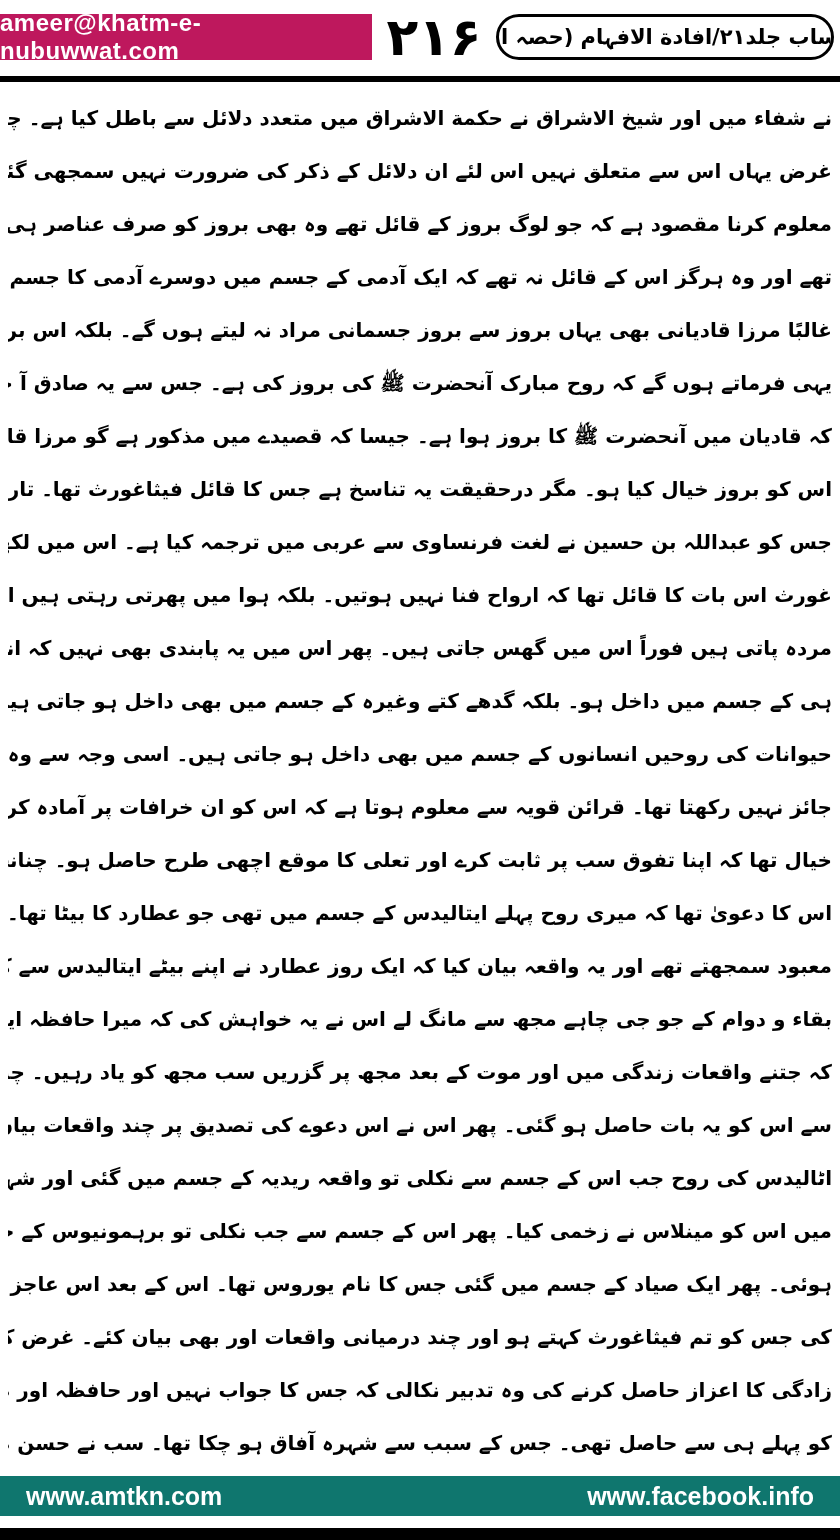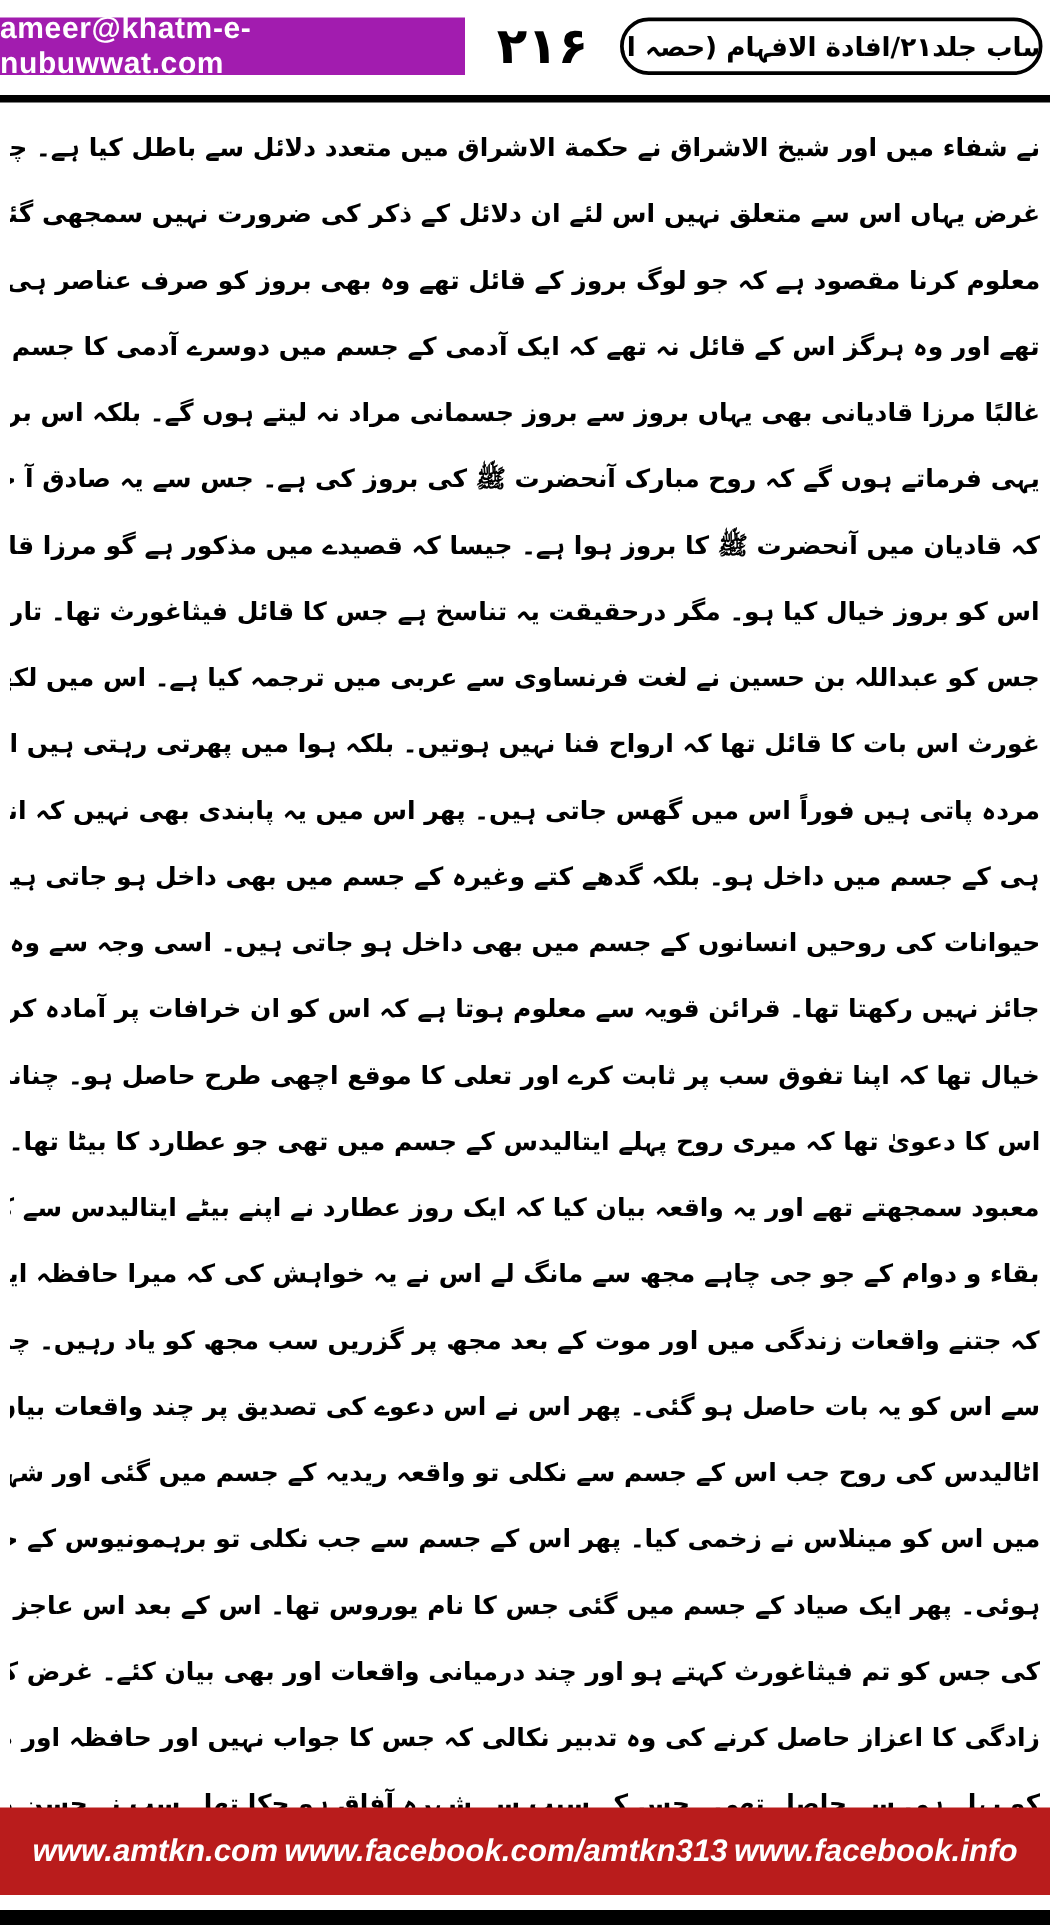--- a/index.html
+++ b/index.html
@@ -7,27 +7,27 @@
     width:840px;height:1540px;position:relative;margin:0 auto;
     background:#ffffff;overflow:hidden;
     font-family:"DejaVu Sans",sans-serif;color:#000;
   }
   
   .header{
     position:absolute;top:8px;left:0;right:0;height:58px;
     display:flex;align-items:center;gap:14px;
   }
   .email-box{
-    background:#a21caf;color:#fff;height:46px;flex:0 0 372px;
+    background:#be185d;color:#fff;height:46px;flex:0 0 372px;
     display:flex;align-items:center;justify-content:center;
     font-family:"Liberation Sans",sans-serif;font-weight:bold;font-size:24px;
     letter-spacing:0.5px;
   }
   .page-num{
-    flex:0 0 96px;text-align:center;font-weight:bold;font-size:40px;
+    flex:0 0 96px;text-align:center;font-weight:bold;font-size:52px;
     color:#000;line-height:58px;
   }
   .title-capsule{
     flex:1 1 auto;margin-right:6px;height:40px;
     border:3px solid #000;border-radius:24px;background:#fff;
     display:flex;align-items:center;justify-content:center;
     font-size:21px;font-weight:bold;direction:rtl;
     padding:0 12px;white-space:nowrap;overflow:hidden;
   }
   .rule{
@@ -37,26 +37,25 @@
   .text-block{
     position:absolute;top:92px;left:8px;right:8px;direction:rtl;
   }
   .line{
     height:53px;line-height:53px;font-size:20px;font-weight:bold;
     text-align:justify;text-align-last:justify;
     overflow:hidden;white-space:nowrap;
   }
   
   .footer{
-    position:absolute;left:0;right:0;bottom:24px;height:40px;background:#b91c1c;
+    position:absolute;left:0;right:0;bottom:24px;height:40px;background:#0f766e;
     display:flex;align-items:center;justify-content:space-between;
-    padding:15px 26px;
+    padding:0 26px;
     font-family:"Liberation Sans",sans-serif;font-weight:bold;font-size:25px;
     color:#fff;
-    font-style:italic;
   }
   .flink{cursor:pointer;}
   .bottom-strip{
     position:absolute;left:0;right:0;bottom:0;height:12px;background:#000;
   }
 </style>
 </head>
 <body>
 
 <div class="page">
@@ -97,19 +96,18 @@
       <div class="line">اٹالیدس کی روح جب اس کے جسم سے نکلی تو واقعہ ریدیہ کے جسم میں گئی اور شہر تروادہ کے محاصرے</div>
       <div class="line">میں اس کو مینلاس نے زخمی کیا۔ پھر اس کے جسم سے جب نکلی تو برہمونیوس کے جسم میں داخل</div>
       <div class="line">ہوئی۔ پھر ایک صیاد کے جسم میں گئی جس کا نام یوروس تھا۔ اس کے بعد اس عاجز کے جسم میں بروز</div>
       <div class="line">کی جس کو تم فیثاغورث کہتے ہو اور چند درمیانی واقعات اور بھی بیان کئے۔ غرض کہ خدا کی صاحب</div>
       <div class="line">زادگی کا اعزاز حاصل کرنے کی وہ تدبیر نکالی کہ جس کا جواب نہیں اور حافظہ اور طبیعت خداداد تو اس</div>
       <div class="line">کو پہلے ہی سے حاصل تھی۔ جس کے سبب سے شہرہ آفاق ہو چکا تھا۔ سب نے حسن ظن کر کے اس</div>
     </div>
 
   <div class="footer">
     <span class="flink">www.amtkn.com</span>
-    <span class="flink">www.facebook.com/amtkn313</span>
     <span class="flink">www.facebook.info</span>
   </div>
 
   <div class="bottom-strip"></div>
 
 </div>
 
 </body></html>

